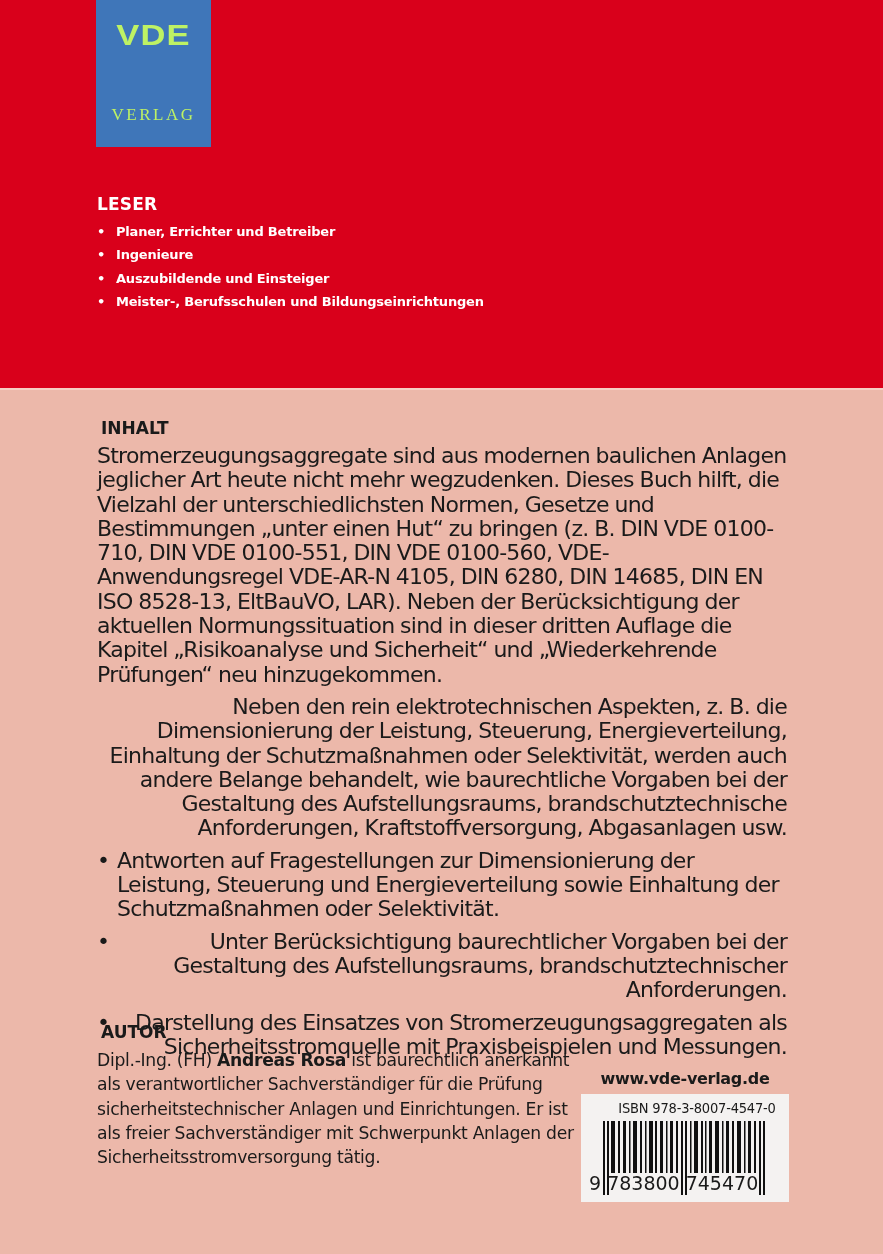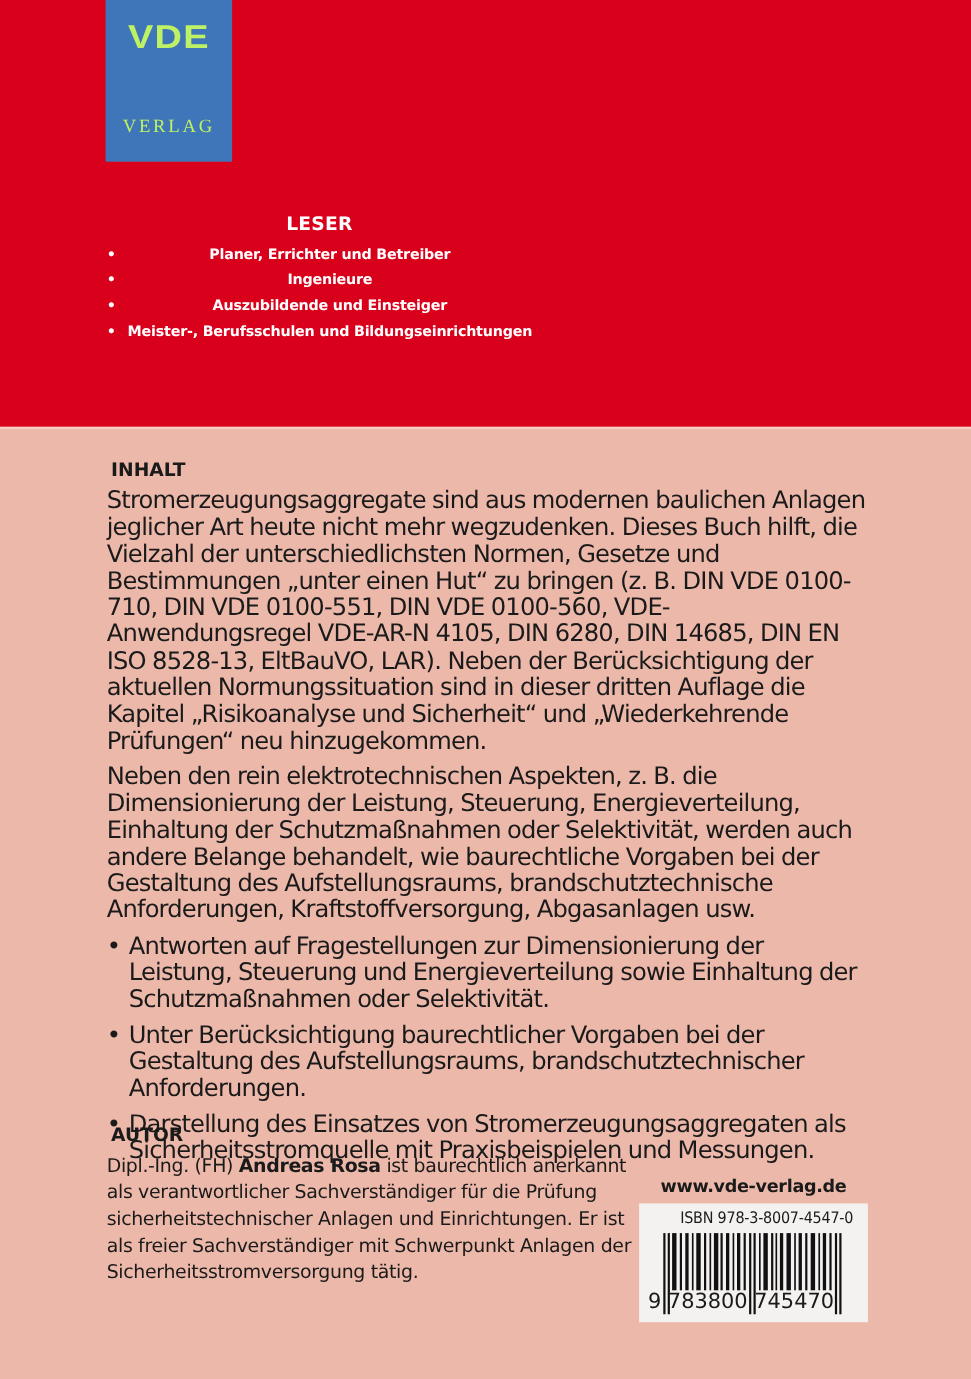--- a/index.html
+++ b/index.html
@@ -10,31 +10,31 @@
     color: #1a1a1a;
   }
   .top { position: absolute; left: 0; top: 0; width: 883px; height: 388px; background: #d9001b; }
   .divider { position: absolute; left: 0; top: 388px; width: 883px; height: 2px; background: #f6cfc4; }
   .logo {
     position: absolute; left: 96px; top: 0; width: 115px; height: 147px;
     background: #3f76b9; color: #bef264; text-align: center;
   }
   .logo .vde { position: absolute; top: 18px; left: 0; width: 100%; font-family: "Liberation Sans", sans-serif; font-weight: 900; font-size: 30px; letter-spacing: 1px; transform: scaleX(1.15); }
   .logo .verlag { position: absolute; top: 105px; left: 0; width: 100%; font-family: Liberation Serif, serif; font-size: 17px; letter-spacing: 2.5px; }
-  .leser { position: absolute; left: 97px; top: 194px; color: #fff; font-family: "DejaVu Sans", sans-serif; font-weight: bold; text-align: center; }
+  .leser { position: absolute; left: 97px; top: 194px; color: #fff; font-family: "DejaVu Sans", sans-serif; font-weight: bold; }
   .leser h2 { margin: 0 0 6px 0; font-size: 17px; letter-spacing: 0.2px; }
   .leser ul { list-style: none; margin: 0; padding: 0; }
   .leser li { font-size: 13px; line-height: 23.3px; letter-spacing: -0.2px; position: relative; padding-left: 19px; }
   .leser li::before { content: "\2022"; position: absolute; left: 0; }
   .section-title { font-family: "DejaVu Sans", sans-serif; font-weight: bold; font-size: 17px; margin: 4px; }
   .content { position: absolute; left: 97px; width: 690px; }
   .p { font-family: "DejaVu Sans", sans-serif; font-size: 22px; line-height: 24.3px; letter-spacing: -0.75px; word-spacing: -0.5px; margin: 0; }
   .inhalt { top: 414px; }
   .inhalt .section-title { margin-bottom: 6px; }
-  .inhalt .p + .p { margin-top: 8px; }
+  .inhalt .p + .p { margin-top: 8px; text-align: right; }
   .bullets { list-style: none; margin: 8px 0 0 0; padding: 0; }
   .bullets li { position: relative; padding-left: 20px; margin-bottom: 8px; }
   .bullets li::before { content: "\2022"; position: absolute; left: 0; }
   .autor { position: absolute; left: 97px; top: 1018px; width: 480px; }
   .autor .section-title { margin-bottom: 6px; }
   .autor .p { font-size: 17.2px; letter-spacing: -0.3px; word-spacing: 0; }
   .autor b { font-weight: bold; }
   .url { position: absolute; left: 581px; top: 1069px; width: 208px; text-align: center; font-family: "DejaVu Sans", sans-serif; font-weight: bold; font-size: 16px; letter-spacing: -0.3px; }
   .barcode-box { position: absolute; left: 581px; top: 1094px; width: 208px; height: 108px; background: #f4f2f1; }
   .isbn { position: absolute; top: 6px; left: 12px; width: 100%; text-align: center; font-size: 14.5px; letter-spacing: -0.2px; }

